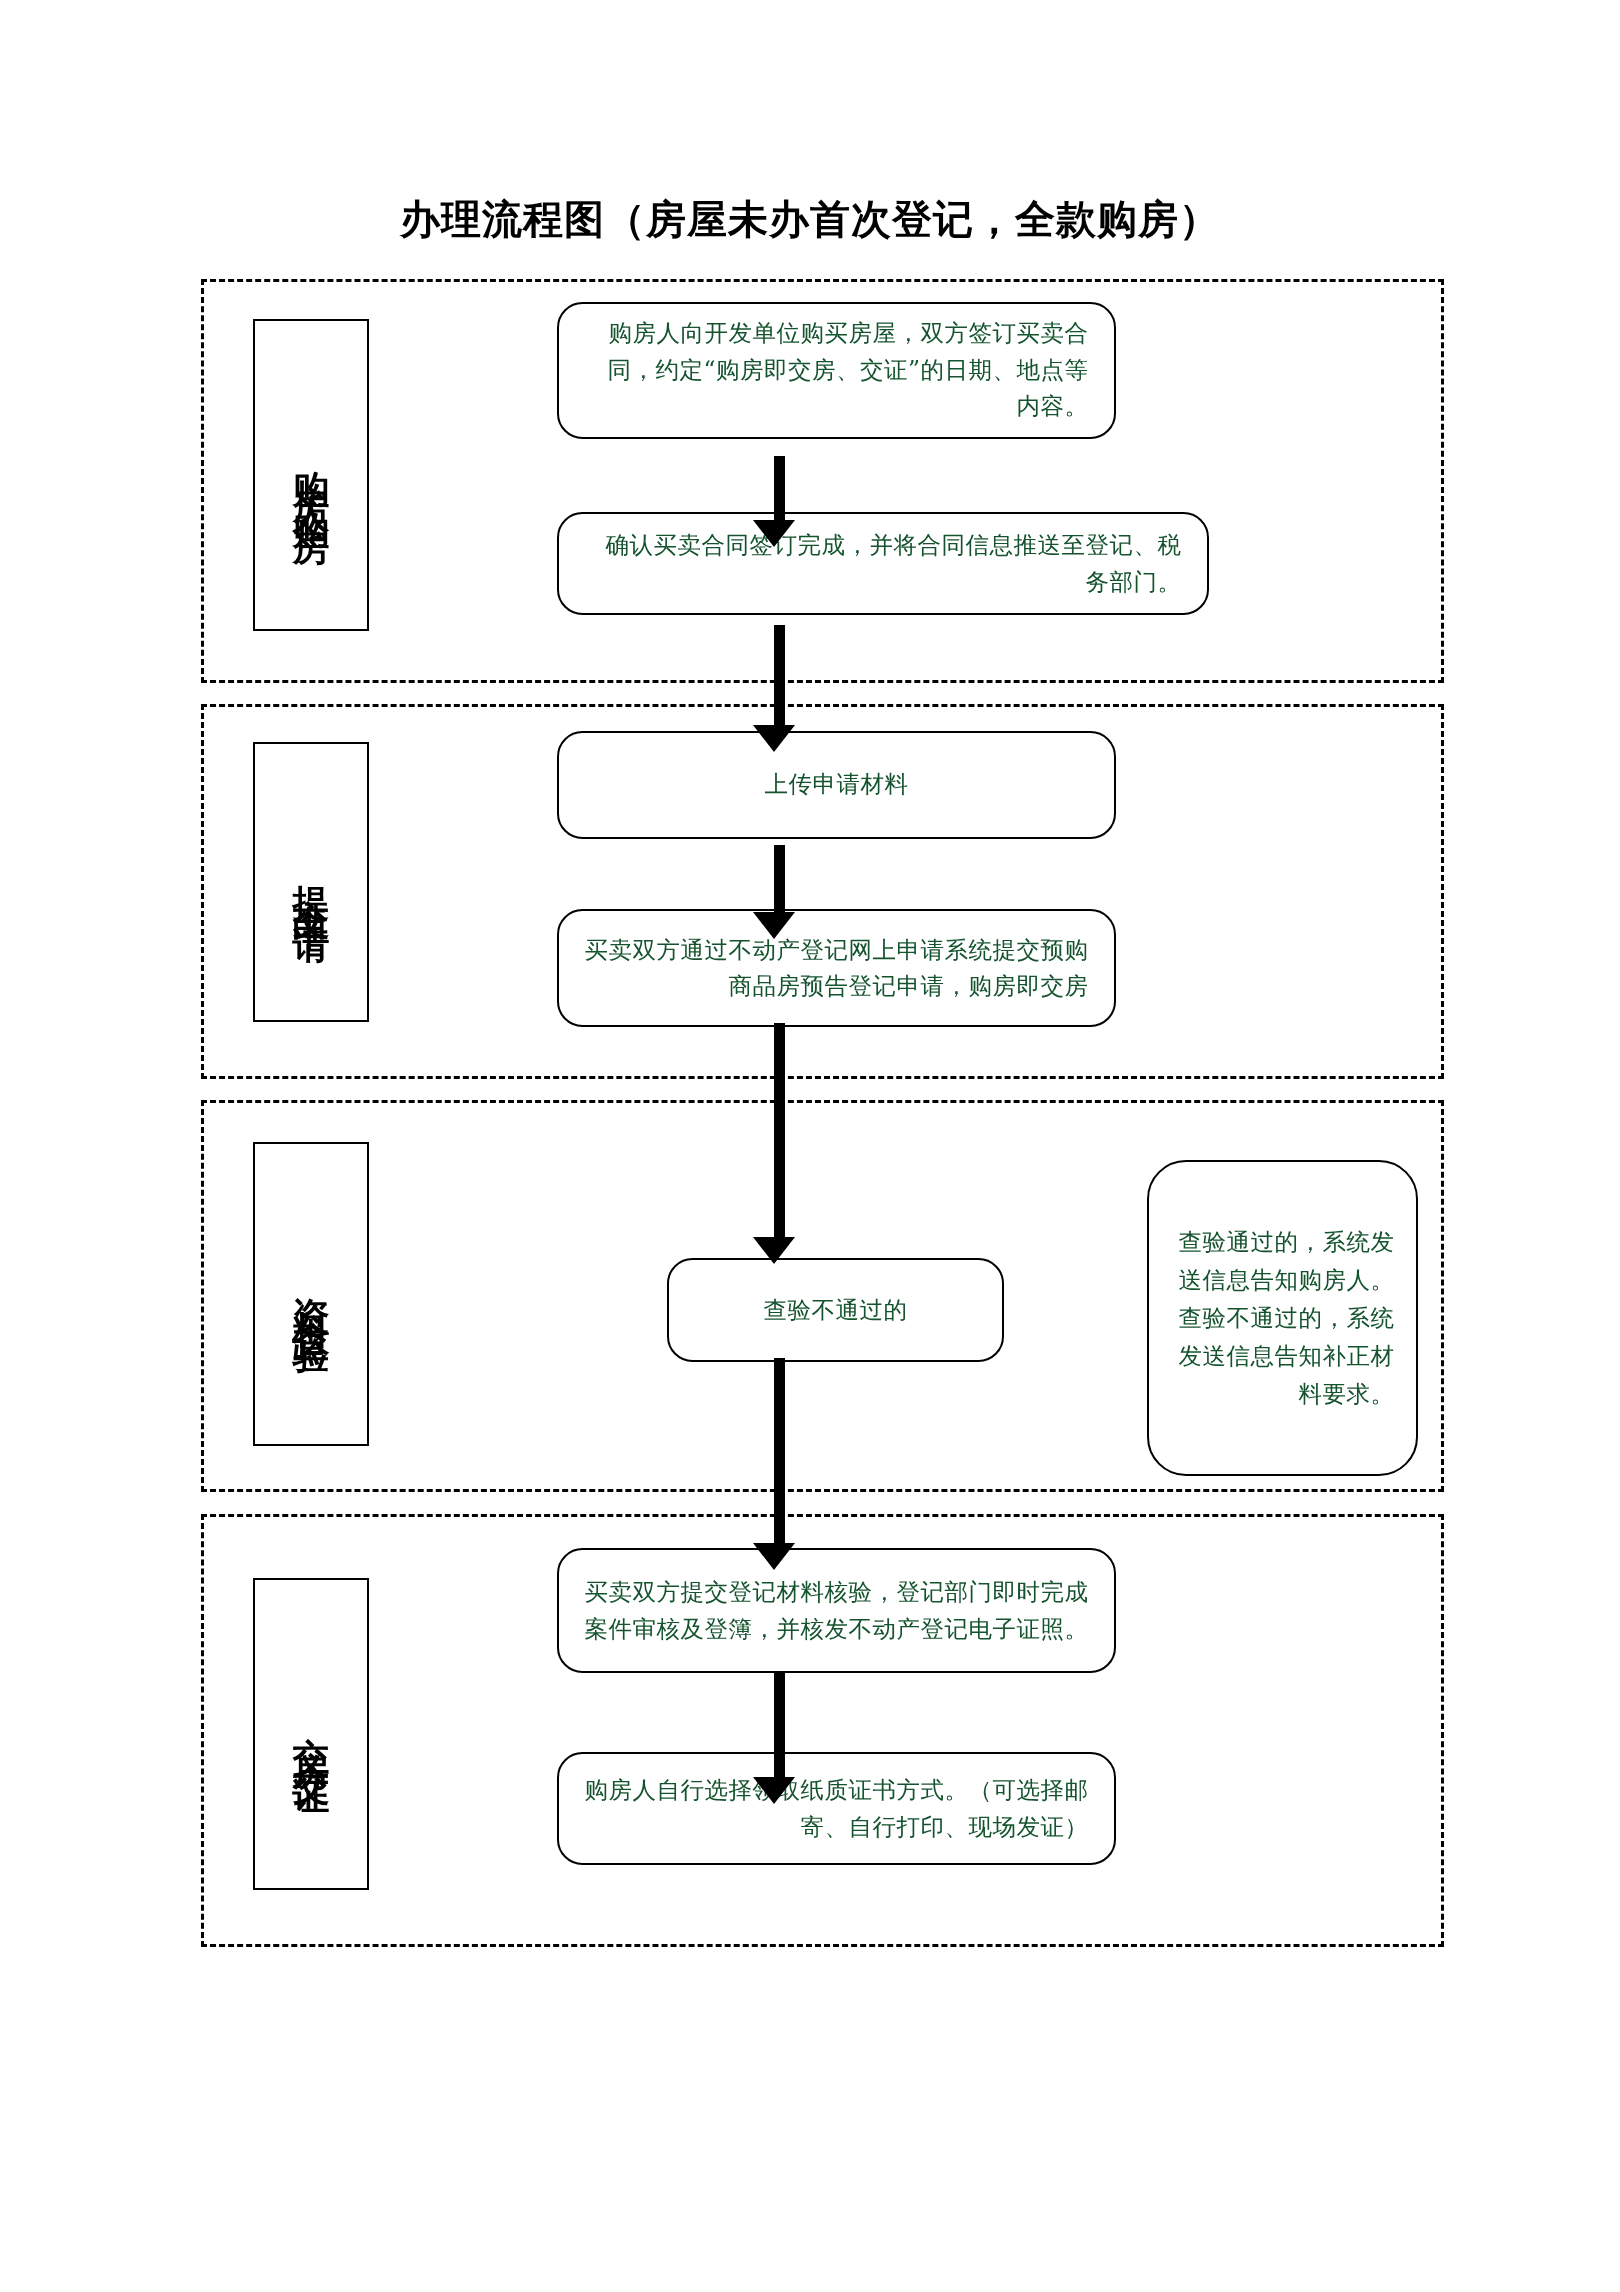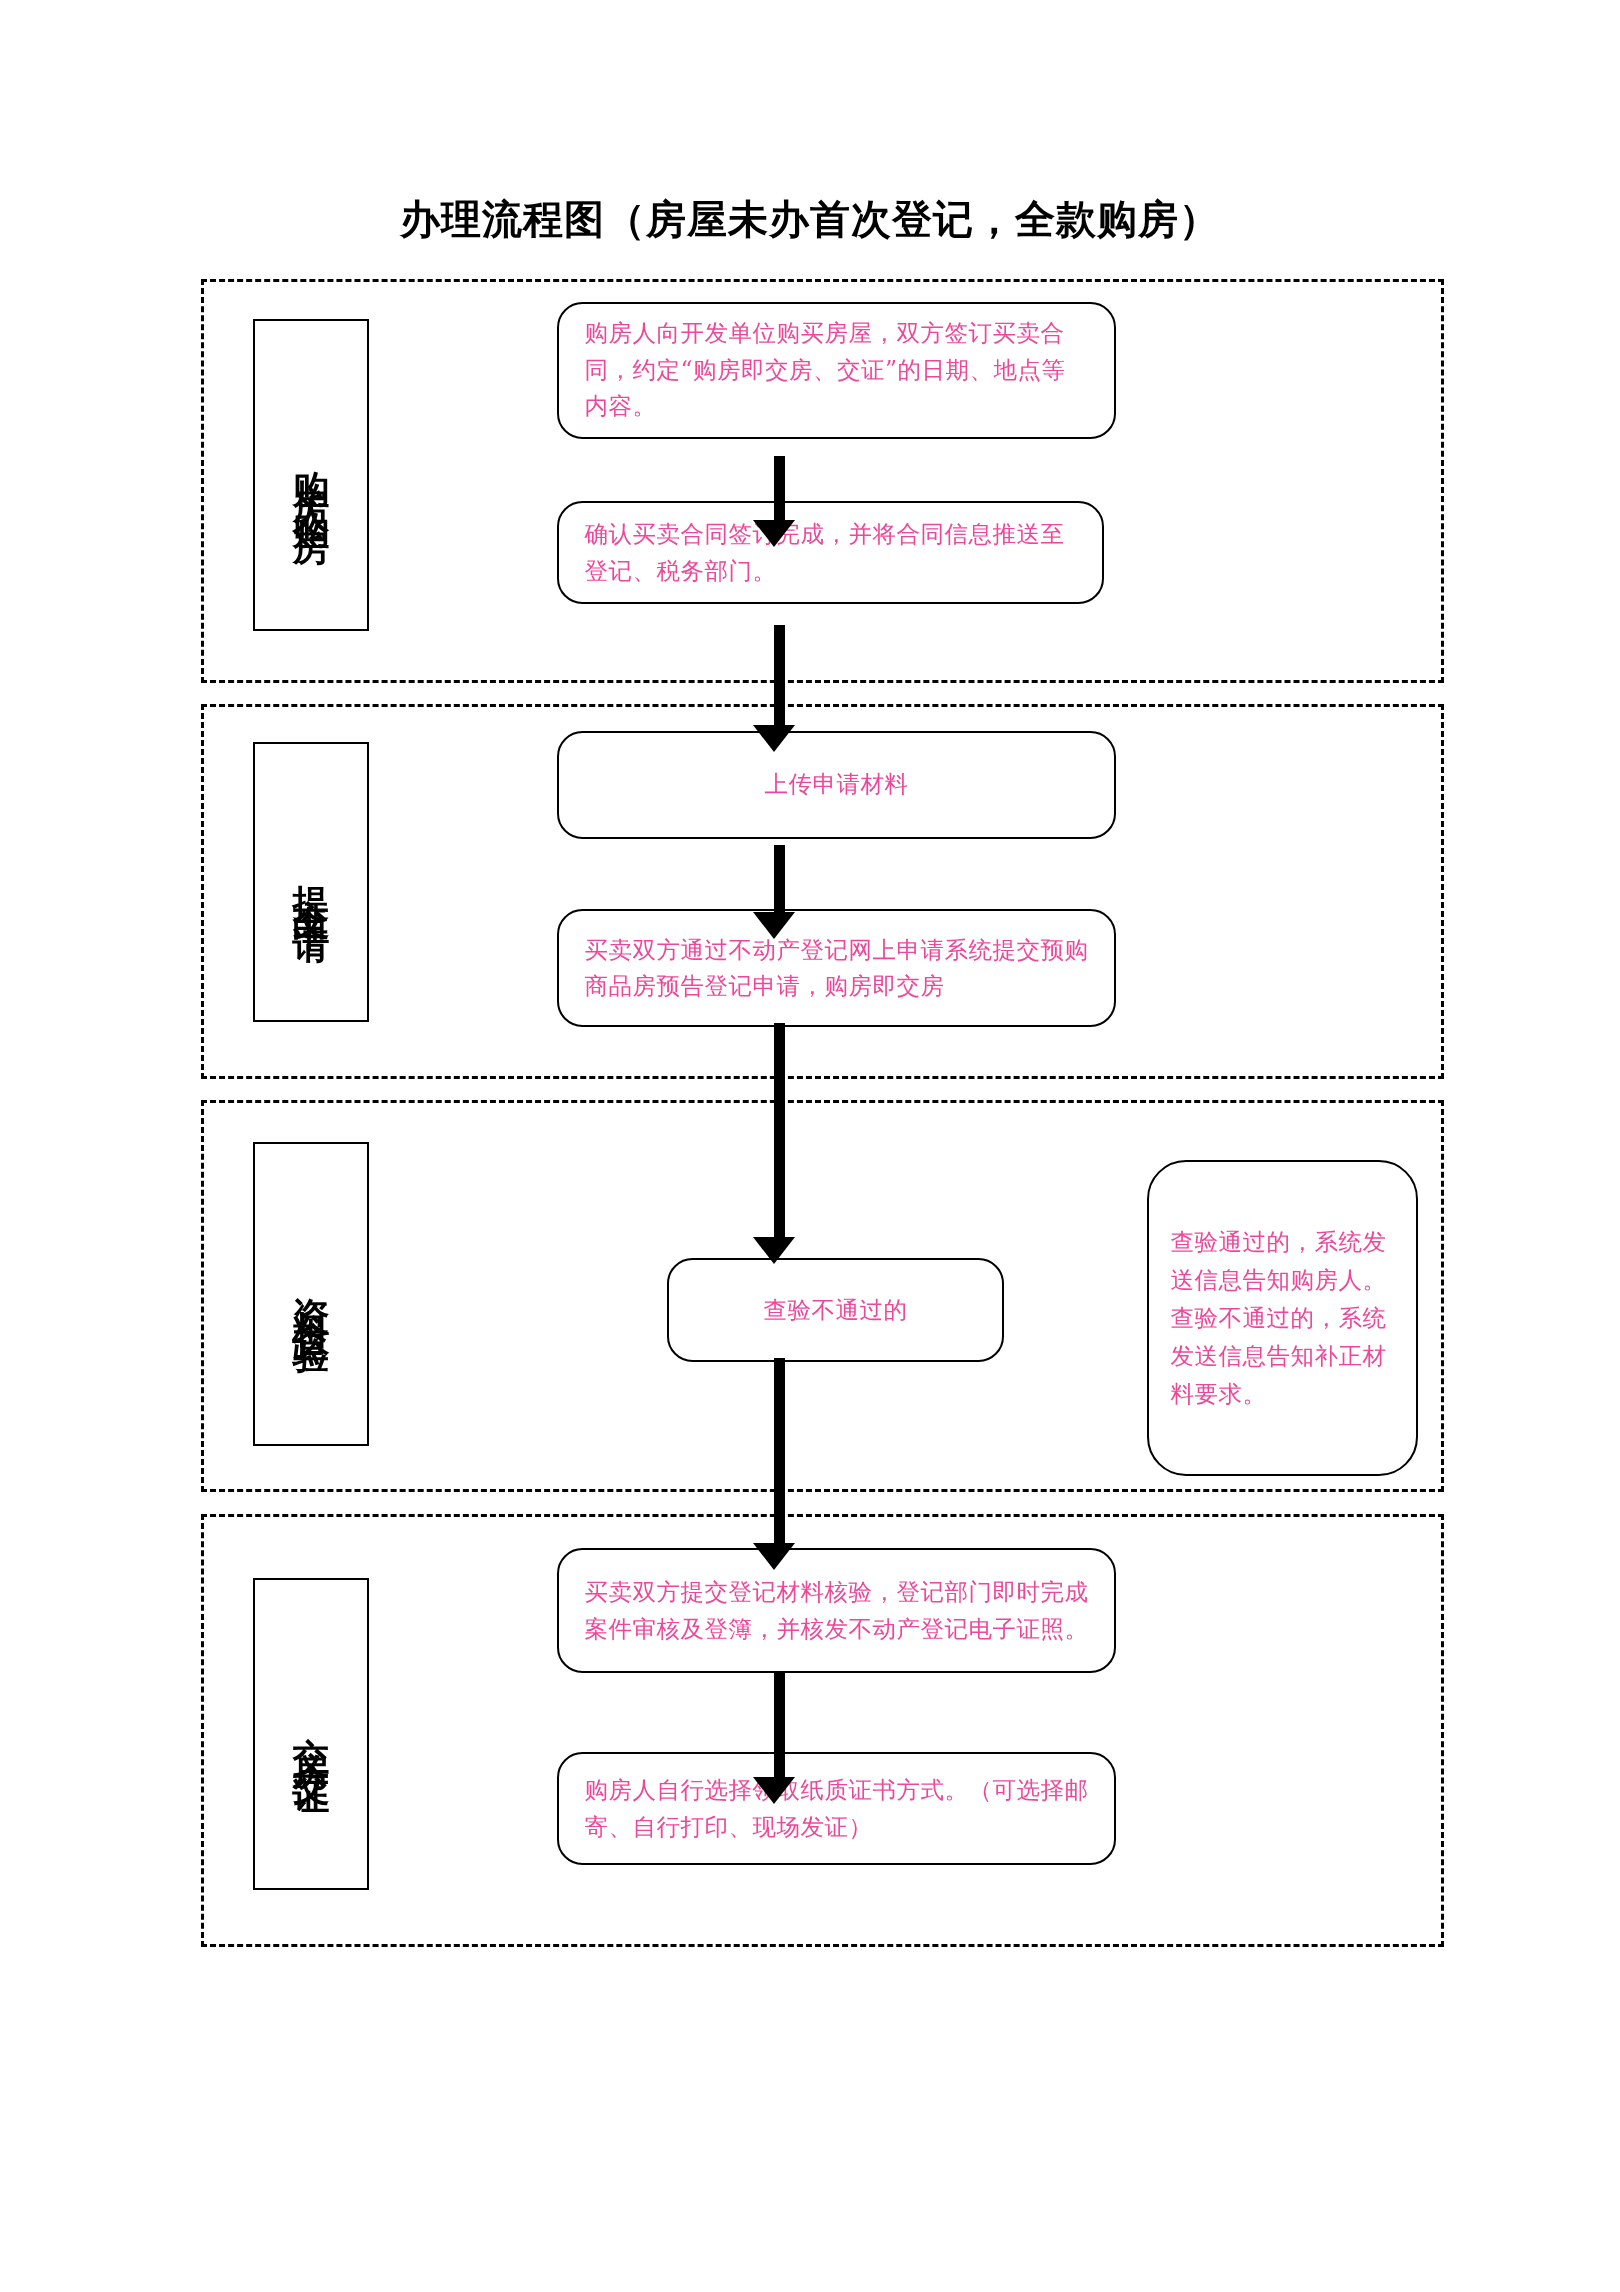--- a/index.html
+++ b/index.html
@@ -74,34 +74,34 @@
 
   
   .node {
     position: absolute;
     border: 2.9px solid #000;
     border-radius: 25.5px;
     background: #fff;
     display: flex;
     align-items: center;
     justify-content: center;
-    text-align: left;
-    color: #ec4899;
+    text-align: right;
+    color: #14532d;
     font-family: "DejaVu Serif", "Liberation Serif", serif;
   }
   .node .txt {
     font-size: 23.5px;
     line-height: 1.55;
     letter-spacing: 0.5px;
     padding: 0 25.5px;
   }
 
   
   #node-a { left: 353px; top: 19.6px;  width: 559px; height: 137px; }
-  #node-b { left: 353px; top: 219px; width: 547px; height: 103px; }
+  #node-b { left: 353px; top: 230px; width: 652px; height: 103px; }
   
   #node-c { left: 353px; top: 23.5px;  width: 559px; height: 108px; }
   #node-d { left: 353px; top: 202px; width: 559px; height: 118px; }
   
   #node-e { left: 463px; top: 155px; width: 337px; height: 104px; }
   #node-note {
     left: 943px; top: 57px; width: 271px; height: 316px;
     border-radius: 39px;
   }
   #node-note .txt { font-size: 23.5px; line-height: 1.62; padding: 0 21.6px; }

